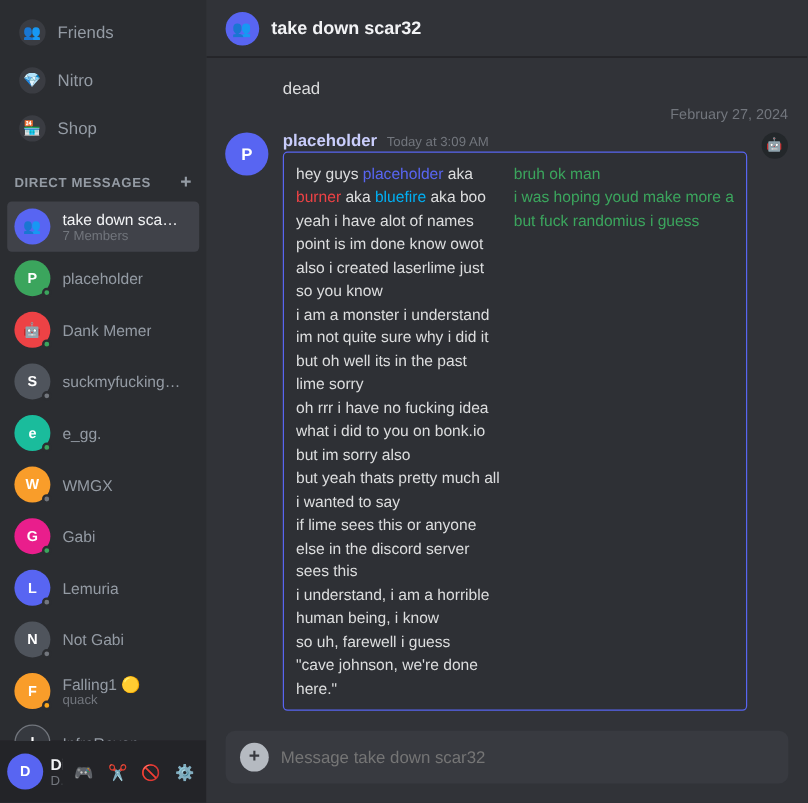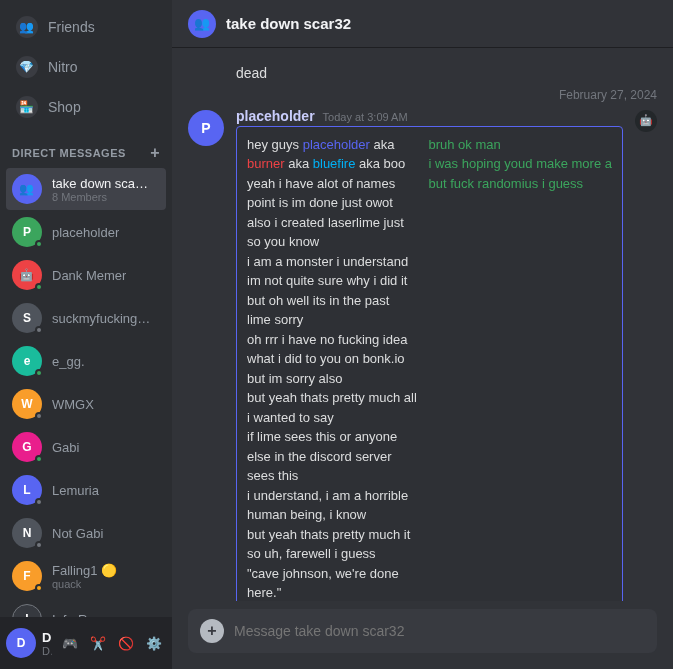--- a/index.html
+++ b/index.html
@@ -352,21 +352,21 @@
     <span>Direct Messages</span>
     <span class="dm-plus">+</span>
   </div>
 
   <div class="dm-list">
 
     <div class="dm-item active">
       <div class="dm-avatar av-purple">👥</div>
       <div>
         <div class="dm-name" style="color:#f2f3f5;">take down scar32</div>
-        <div class="dm-sub">8 Members</div>
+        <div class="dm-sub">7 Members</div>
       </div>
     </div>
 
     <div class="dm-item">
       <div class="dm-avatar av-blue" style="position:relative;">
         P
         <div class="status-dot status-online"></div>
       </div>
       <div class="dm-name">placeholder</div>
     </div>
@@ -486,31 +486,30 @@
         <div class="message-header">
           <span class="message-username" style="color:#c9cdfb;">placeholder</span>
           <span class="message-timestamp">Today at 3:09 AM</span>
         </div>
 
         <div class="message-box-selected">
           <div class="message-box-text-row">
             <div class="message-box-main">
               <div>hey guys <span class="mention">placeholder</span> aka <span style="color:#ed4245;">burner</span> aka <span class="mention-alt">bluefire</span> aka boo</div>
               <div>yeah i have alot of names</div>
-              <div>point is im done just owot</div>
+              <div>point is im done know owot</div>
               <div>also i created laserlime just so you know</div>
               <div>i am a monster i understand</div>
               <div>im not quite sure why i did it but oh well its in the past</div>
               <div>lime sorry</div>
               <div>oh rrr i have no fucking idea what i did to you on bonk.io</div>
               <div>but im sorry also</div>
               <div>but yeah thats pretty much all i wanted to say</div>
               <div>if lime sees this or anyone else in the discord server sees this</div>
               <div>i understand, i am a horrible human being, i know</div>
-              <div>but yeah thats pretty much it</div>
               <div>so uh, farewell i guess</div>
               <div>"cave johnson, we're done here."</div>
             </div>
             <div class="message-box-side">
               bruh ok man<br>i was hoping youd make more a<br>but fuck randomius i guess
             </div>
           </div>
         </div>
 
       </div>

